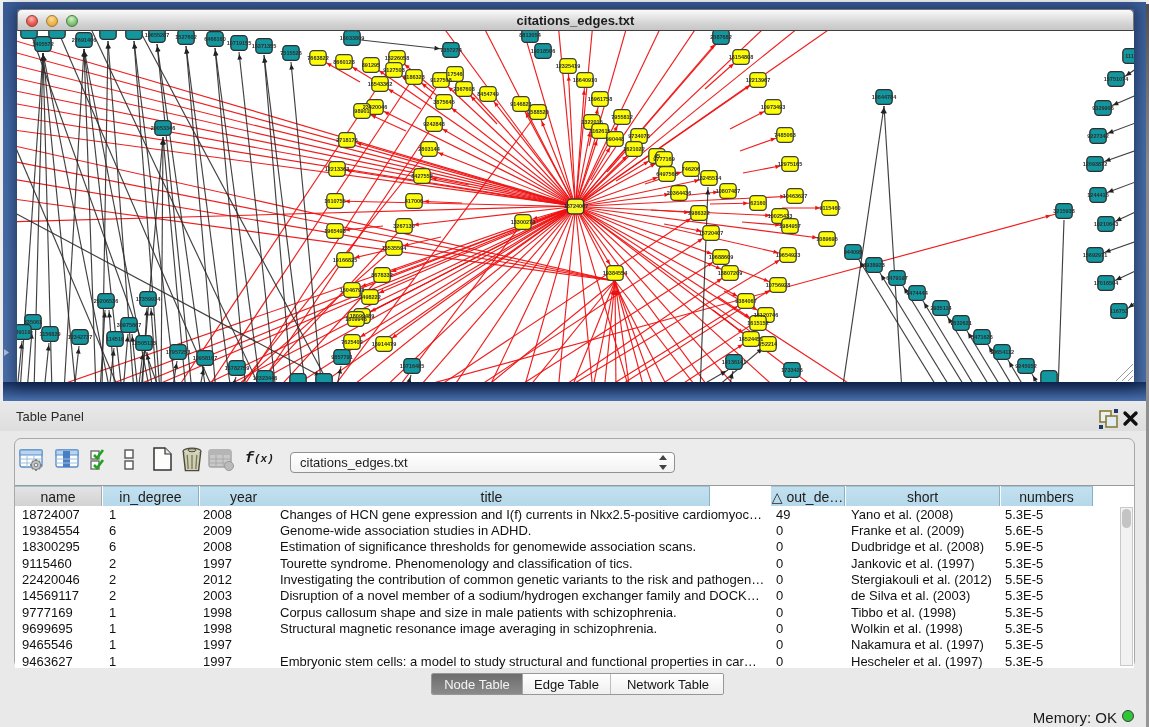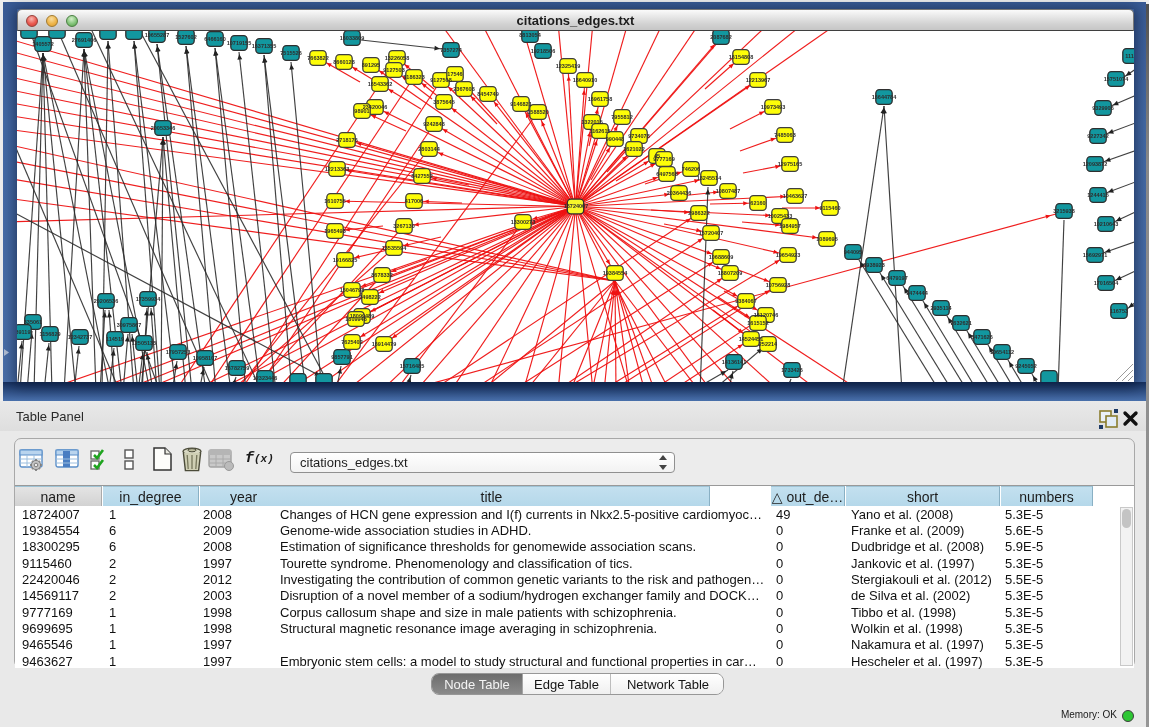--- a/index.html
+++ b/index.html
@@ -12,23 +12,23 @@
 #canvas{left:17px;top:31px;width:1117px;height:351px;background:#fff}
 #grip{right:0;bottom:0}
 #tp{left:0;top:401px;width:1149px;height:326px;background:#e9e9e9}
 #tphead{left:0;top:401px;width:1149px;height:30px;background:linear-gradient(180deg,#e9e9e9,#dedede);font-size:13px;color:#2a2a2a}
 #tpbox{left:14px;top:438px;width:1121px;height:230px;border:1px solid #a8a8a8;border-radius:7px;background:#ececec}
 #dd{left:290px;top:452px;width:385px;height:21px;border:1px solid #909090;border-radius:4px;background:linear-gradient(180deg,#ffffff,#f2f2f2);font-size:13px;color:#1e1e1e;line-height:19px;padding-left:9px}
 #tbl{left:15px;top:485px;width:1119px;height:183px;background:#fff;border-top:1px solid #999;overflow:hidden}
 .hc{position:absolute;top:486px;height:20px;background:linear-gradient(180deg,#c3e0ef,#b5d8ea);border-right:1px solid #89b0c4;border-top:1px solid #9fc4d6;font-size:14px;color:#1c1c1c;text-align:center;line-height:20px}
 .trow{position:absolute;left:0;width:1120px;height:16px;font-size:13px;color:#111}
 .trow span{position:absolute;white-space:nowrap;top:0}
-#tabs{left:431px;top:673px;width:293px;height:22px;border:1px solid #979797;border-radius:8px;overflow:hidden;font-size:13px;text-align:center;line-height:21px}
+#tabs{left:431px;top:673px;width:293px;height:22px;border:1px solid #979797;border-radius:2px;overflow:hidden;font-size:13px;text-align:center;line-height:21px}
 .seg{position:absolute;top:0;height:22px}
-#mem{right:32px;top:709px;font-size:10px;color:#1a1a1a}
+#mem{right:32px;top:709px;font-size:15px;color:#1a1a1a}
 #redge{left:1146px;top:4px;width:3px;height:723px;background:linear-gradient(180deg,#4f4f4f 0px,#6a6a6a 70px,#888888 160px,#8f8f8f 400px,#969696 727px)}
 </style></head><body>
 <div class="abs" id="desk"></div>
 <div class="abs" id="deskbot"></div>
 <div class="abs" id="win"></div>
 <div class="abs" id="canvas"></div>
 <svg width="1117" height="351" viewBox="17 31 1117 351" style="position:absolute;left:17px;top:31px">
     <g stroke="#ee1111" stroke-width="1.15" fill="none" stroke-opacity="0.95">
       <line x1="6" y1="38" x2="576" y2="206"></line>
       <line x1="6" y1="50" x2="576" y2="206"></line>
@@ -835,21 +835,21 @@
     <span style="left:776px">0</span>
     <span style="left:851px">Stergiakouli et al. (2012)</span>
 <span style="left:1005px">5.5E-5</span>
   </div>
 <div class="trow" style="top:588.2px">
 <span style="left:22px">14569117</span>
     <span style="left:109px">2</span>
     <span style="left:203px">2003</span>
 <span style="left:280px">Disruption of a novel member of a sodium/hydrogen exchanger family and DOCK…</span>
     <span style="left:776px">0</span>
-    <span style="left:851px">de Silva et al. (2002)</span>
+    <span style="left:851px">de Silva et al. (2003)</span>
 <span style="left:1005px">5.3E-5</span>
   </div>
 <div class="trow" style="top:604.6px">
 <span style="left:22px">9777169</span>
     <span style="left:109px">1</span>
     <span style="left:203px">1998</span>
 <span style="left:280px">Corpus callosum shape and size in male patients with schizophrenia.</span>
     <span style="left:776px">0</span>
     <span style="left:851px">Tibbo et al. (1998)</span>
 <span style="left:1005px">5.3E-5</span>

